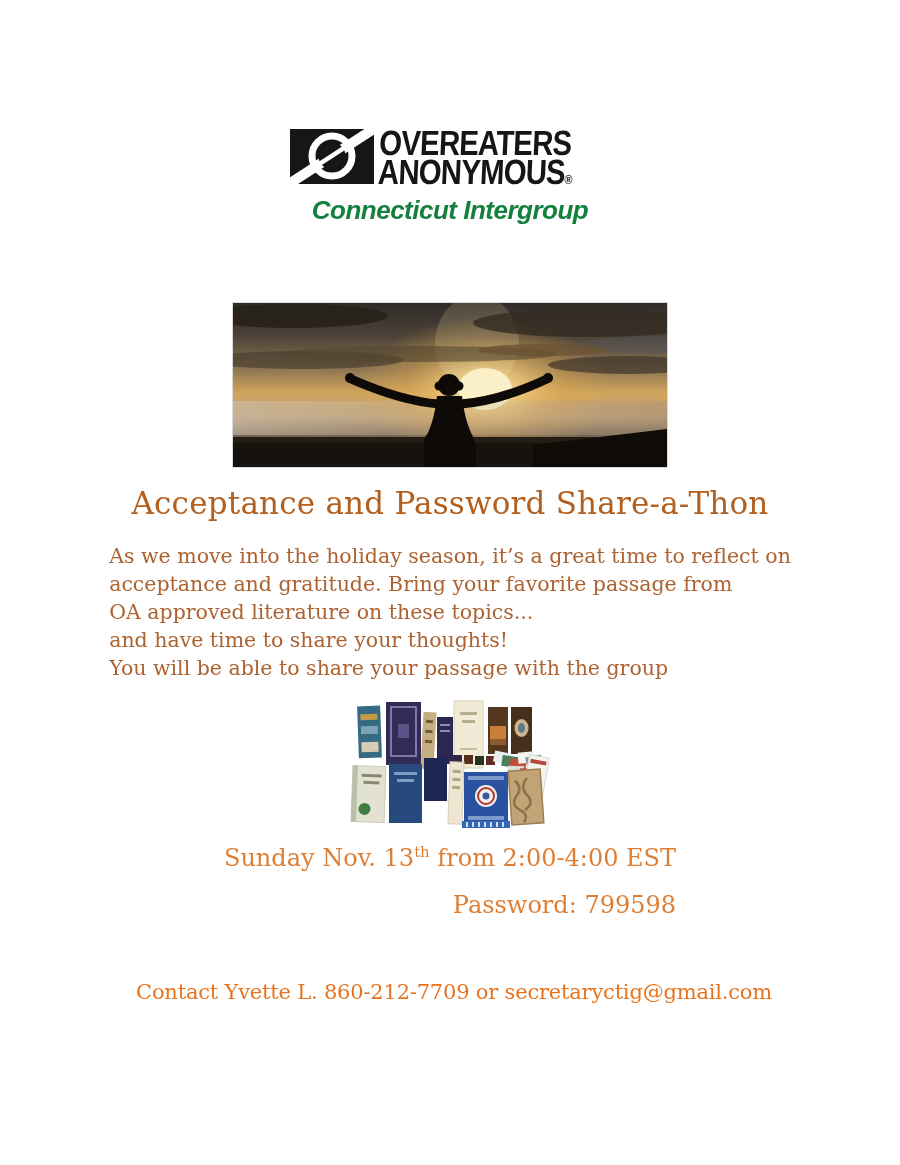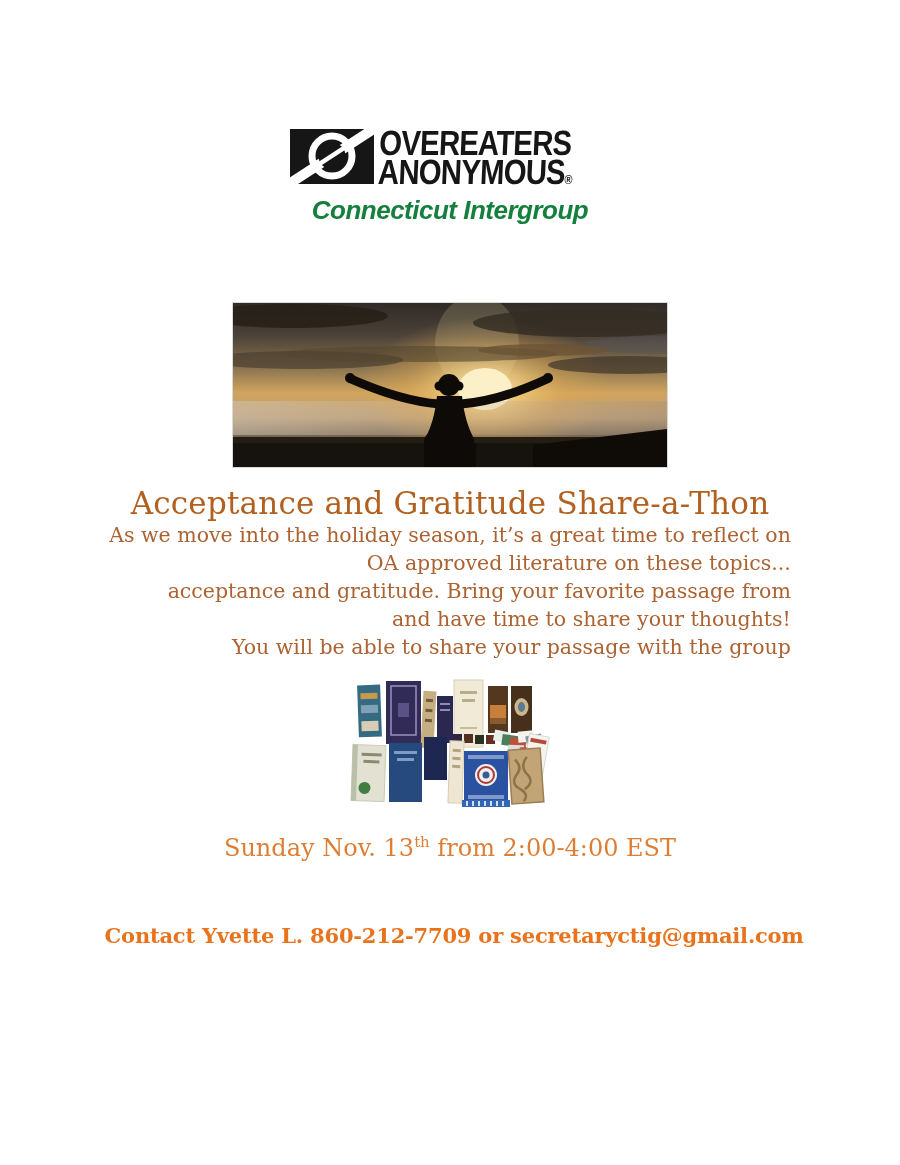--- a/index.html
+++ b/index.html
@@ -53,38 +53,39 @@
   .title {
     margin-top:17px;
     font-size:31px; font-weight:400;
     color:#b2601f;
     text-align:center;
     letter-spacing:0.2px;
   }
 
   
   .body-text {
+    margin-top:21px;
     font-size:20.5px; line-height:28px;
     color:#ac6231;
-    text-align:right;
+    text-align:left;
   }
 
   
   .literature { margin-top:18px; width:200px; height:129px; }
   .literature svg { display:block; width:100%; height:100%; }
 
   
-  .details { margin-top:25px; text-align:right; }
+  .details { margin-top:14px; text-align:right; }
   .detail-line { font-size:24px; color:#dd7e35; margin-bottom:19px; }
   .detail-line sup { font-size:0.62em; vertical-align:super; }
 
   
   .contact {
     margin-top:42px;
-    font-size:21px; font-weight:700;
+    font-size:21px; font-weight:400;
     color:#e8731d;
     letter-spacing:-0.2px;
     text-align:center;
     margin-left:8px;
   }
 </style>
 </head>
 <body>
 
 <div class="page">
@@ -154,26 +155,26 @@
         <circle cx="117" cy="75" r="5"></circle>
         <circle cx="315" cy="75" r="5"></circle>
         <path d="M204,93 C202,112 198,124 192,136 L192,164 L241,164 L241,136 C235,124 231,112 229,93 Z"></path>
         <ellipse cx="216" cy="138" rx="25" ry="14"></ellipse>
         <rect x="191" y="140" width="17" height="24"></rect>
         <rect x="226" y="140" width="17" height="24"></rect>
       </g>
     </svg>
   </figure>
 
-  <h1 class="title">Acceptance and Gratitude Share-a-Thon</h1>
+  <h1 class="title">Acceptance and Password Share-a-Thon</h1>
 
   <div class="body-text">
     <div>As we move into the holiday season, it’s a great time to reflect on</div>
+    <div>acceptance and gratitude. Bring your favorite passage from</div>
     <div>OA approved literature on these topics...</div>
-    <div>acceptance and gratitude. Bring your favorite passage from</div>
     <div>and have time to share your thoughts!</div>
     <div>You will be able to share your passage with the group</div>
   </div>
 
   <figure class="literature" aria-label="Assortment of OA approved literature books, pamphlets and bookmarks">
     <svg viewBox="0 0 200 129">
 
       <g transform="rotate(-2 19 32)">
         <rect x="8" y="6" width="23" height="52" fill="#356a83"></rect>
         <rect x="11" y="14" width="17" height="6" fill="#c59a4a"></rect>
@@ -252,17 +253,18 @@
           <rect x="134" y="122" width="2" height="5"></rect>
         <rect x="140" y="122" width="2" height="5"></rect>
           <rect x="146" y="122" width="2" height="5"></rect>
         <rect x="152" y="122" width="2" height="5"></rect>
       </g>
     </svg>
   </figure>
 
   <div class="details">
     <p class="detail-line"><span>Sunday Nov. 13</span><sup>th</sup><span> from 2:00-4:00 EST</span></p>
+    <p class="detail-line">Password: 799598</p>
   </div>
 
   <p class="contact">Contact Yvette L. 860-212-7709 or secretaryctig@gmail.com</p>
 
 </div>
 
 </body></html>

